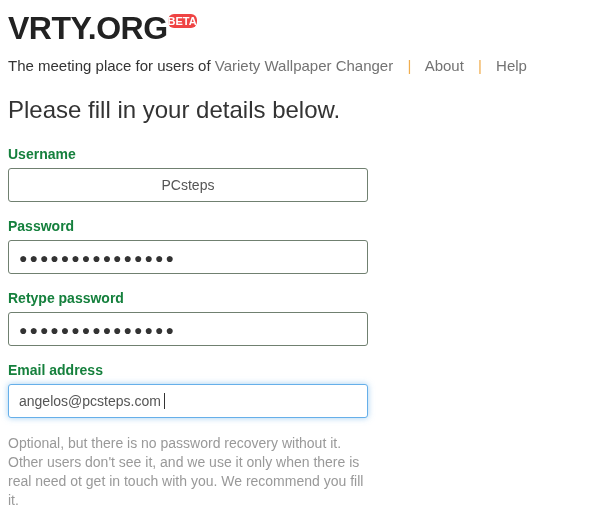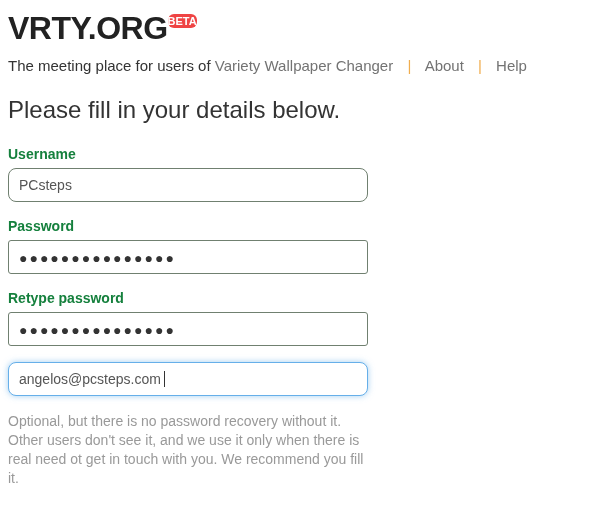--- a/index.html
+++ b/index.html
@@ -65,23 +65,24 @@
     display: block;
     margin-bottom: 6px;
   }
   .text-input {
     width: 100%;
     height: 34px;
     padding: 6px 10px;
     font-size: 14px;
     color: #555;
     border: 1px solid #708070;
-    border-radius: 8px;
+    border-radius: 3px;
     background: #fff;
     outline: none;
+    text-align: center;
   }
   .text-input.focused {
     border-color: #66afe9;
     box-shadow: 0 0 6px rgba(102,175,233,.6);
   }
   .dots {
     font-family: Arial, sans-serif;
     line-height: 34px;
     height: 34px;
     padding: 0 10px;
@@ -132,19 +133,20 @@
   <label class="field-label">Password</label>
   <div class="dots">●●●●●●●●●●●●●●●</div>
 </div>
 
 <div class="field">
   <label class="field-label">Retype password</label>
   <div class="dots">●●●●●●●●●●●●●●●</div>
 </div>
 
 <div class="field">
+  <label class="field-label">Email address</label>
   <div class="text-input focused" style="display:flex;align-items:center;">
     <span>angelos@pcsteps.com</span>
       <span class="caret">&nbsp;</span>
   </div>
 </div>
 
 <div class="help-text">Optional, but there is no password recovery without it. Other users don't see it, and we use it only when there is real need ot get in touch with you. We recommend you fill it.</div>
 
 </body></html>

